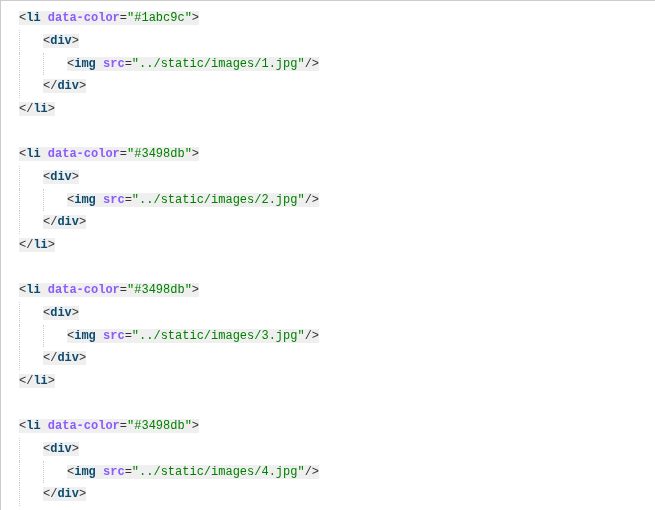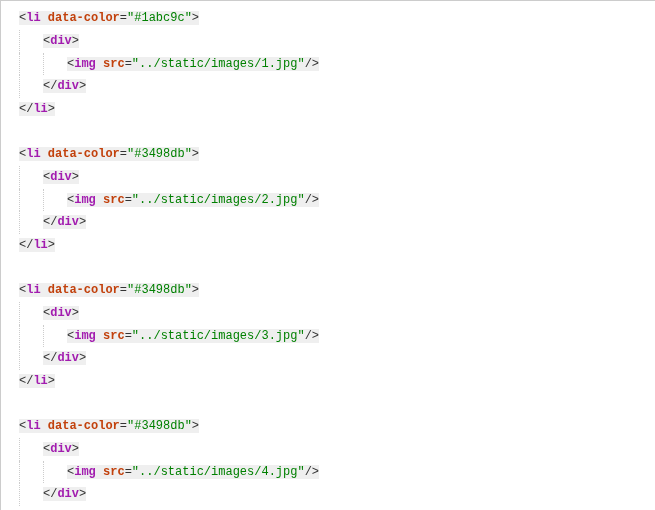--- a/index.html
+++ b/index.html
@@ -18,22 +18,22 @@
     .code-area {
       padding: 6px 0 6px 18px;
     }
     .code-line {
       white-space: pre;
       color: #333;
     }
     .blank-line {
       height: 22px;
     }
-    .tag { color: #a21caf; font-weight: bold; }
-    .attr-name { color: #c2410c; font-weight: bold; }
+    .tag { color: #0c4a6e; font-weight: bold; }
+    .attr-name { color: #8b5cf6; font-weight: bold; }
     .attr-value { color: #008000; }
     .punct { color: #333; }
     .indent-guide {
       border-left: 1px dotted #ccc;
     }
     .hl {
       background: #efefef;
     }
     .seg {
       display: inline-block;

